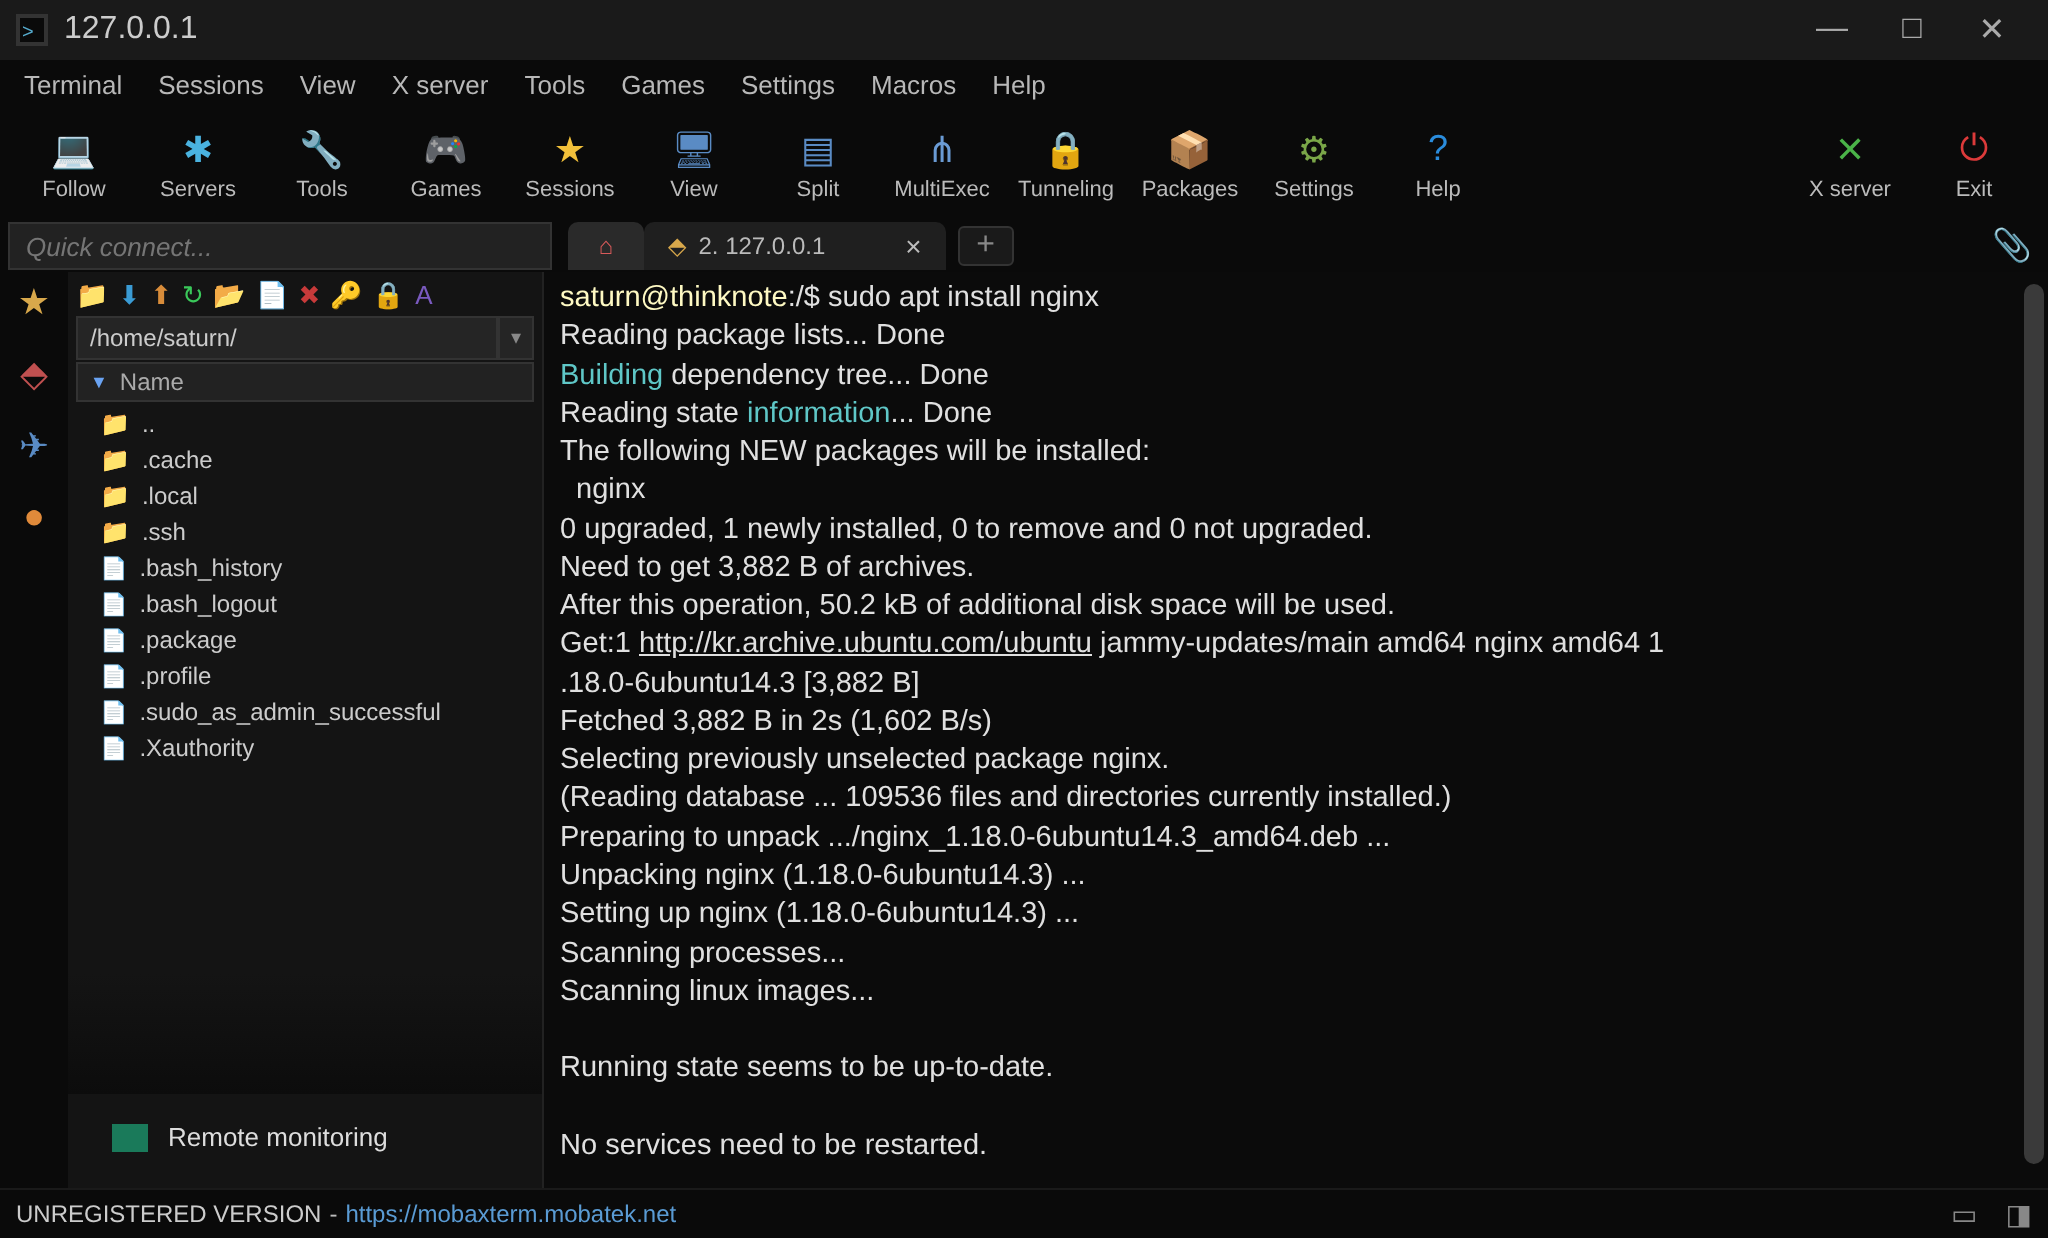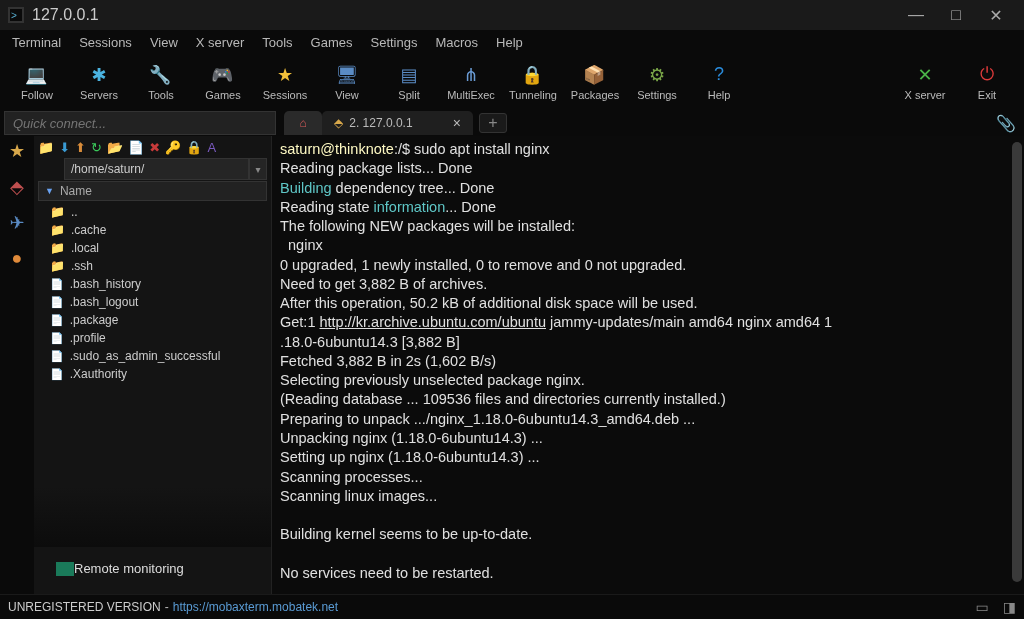--- a/index.html
+++ b/index.html
@@ -23,30 +23,30 @@
 .tab .close { margin-left: 40px; font-size: 14px; }
 .newtab { width: 28px; height: 20px; background: #1a1a1a; border: 1px solid #333; border-radius: 3px; display: flex; align-items: center; justify-content: center; color: #888; margin-left: 6px; }
 .clip { margin-left: auto; margin-right: 8px; color: #5a8bc4; font-size: 16px; }
 .main { flex: 1; display: flex; overflow: hidden; }
 .side-icons { width: 34px; background: #0a0a0a; display: flex; flex-direction: column; align-items: center; padding-top: 4px; gap: 14px; }
 .side-icons div { font-size: 18px; }
 .sidebar { width: 238px; background: #141414; display: flex; flex-direction: column; border-right: 1px solid #222; }
 .sb-toolbar { height: 22px; display: flex; align-items: center; padding: 0 4px; gap: 5px; }
 .sb-toolbar span { font-size: 13px; }
 .path-row { height: 22px; display: flex; padding: 0 4px; }
-.path-input { flex: 1; background: #252525; border: 1px solid #333; color: #ccc; font-size: 12px; padding: 0 6px; margin-left: 26px; }
+.path-input { flex: 1; background: #252525; border: 1px solid #333; color: #ccc; font-size: 12px; padding: 0 6px; }
 .path-drop { width: 18px; background: #252525; border: 1px solid #333; display: flex; align-items: center; justify-content: center; color: #888; font-size: 10px; }
 .name-hdr { height: 20px; background: #222; border: 1px solid #333; display: flex; align-items: center; padding: 0 6px; font-size: 12px; color: #aaa; margin: 1px 4px 0 4px; }
 .name-hdr::before { content: "▼"; font-size: 9px; margin-right: 6px; color: #6aa3f2; }
 .file-list { flex: 1; overflow: auto; padding: 2px 4px; }
 .file-item { height: 18px; display: flex; align-items: center; font-size: 12px; color: #ccc; padding-left: 12px; gap: 6px; }
 .folder-icon { color: #d4a84b; font-size: 12px; }
 .file-icon { color: #888; font-size: 11px; }
 .sb-bottom { padding: 8px 10px 12px 10px; font-size: 13px; color: #ddd; }
-.rm-row { display: flex; align-items: flex-end; padding: 6px 12px; }
+.rm-row { display: flex; align-items: flex-end; gap: 10px; padding: 6px 12px; }
 .rm-ic { width: 18px; height: 14px; background: #1a7a5a; display: inline-block; position: relative; }
 .cb { width: 13px; height: 13px; border: 1px solid #888; display: inline-block; }
 .terminal { flex: 1; background: #0b0b0b; color: #e0e0e0; font-family: "Consolas", "Courier New", monospace; font-size: 14.5px; line-height: 1.26; padding: 4px 8px; overflow: hidden; white-space: pre; position: relative; }
 .t-green { color: #fef9c3; }
 .t-cyan { color: #5fc7c7; }
 .t-link { text-decoration: underline; }
 .scrollbar { position: absolute; right: 2px; top: 6px; width: 10px; height: 440px; background: #3a3a3a; border-radius: 5px; }
 .statusbar { height: 22px; background: #0a0a0a; border-top: 1px solid #1a1a1a; display: flex; align-items: center; font-size: 12px; padding: 12px 8px; gap: 4px; color: #bbb; }
 .statusbar .unreg { color: #ccc; font-weight: 500; }
 .statusbar a { color: #5a9bd4; text-decoration: none; }
@@ -249,21 +249,21 @@
 <span>.18.0-6ubuntu14.3 [3,882 B]</span>
 <span>Fetched 3,882 B in 2s (1,602 B/s)</span>
 <span>Selecting previously unselected package nginx.</span>
 <span>(Reading database ... 109536 files and directories currently installed.)</span>
 <span>Preparing to unpack .../nginx_1.18.0-6ubuntu14.3_amd64.deb ...</span>
 <span>Unpacking nginx (1.18.0-6ubuntu14.3) ...</span>
 <span>Setting up nginx (1.18.0-6ubuntu14.3) ...</span>
 <span>Scanning processes...</span>
 <span>Scanning linux images...</span>
 <span></span>
-<span>Building kernel seems to be up-to-date.</span>
+<span>Running state seems to be up-to-date.</span>
 <span></span>
 <span>No services need to be restarted.</span>
 <span></span>
 <div class="scrollbar"></div></div>
 </div>
 
 <div class="statusbar">
   <span class="unreg">UNREGISTERED VERSION</span>
   <span> - </span>
   <a>https://mobaxterm.mobatek.net</a>

